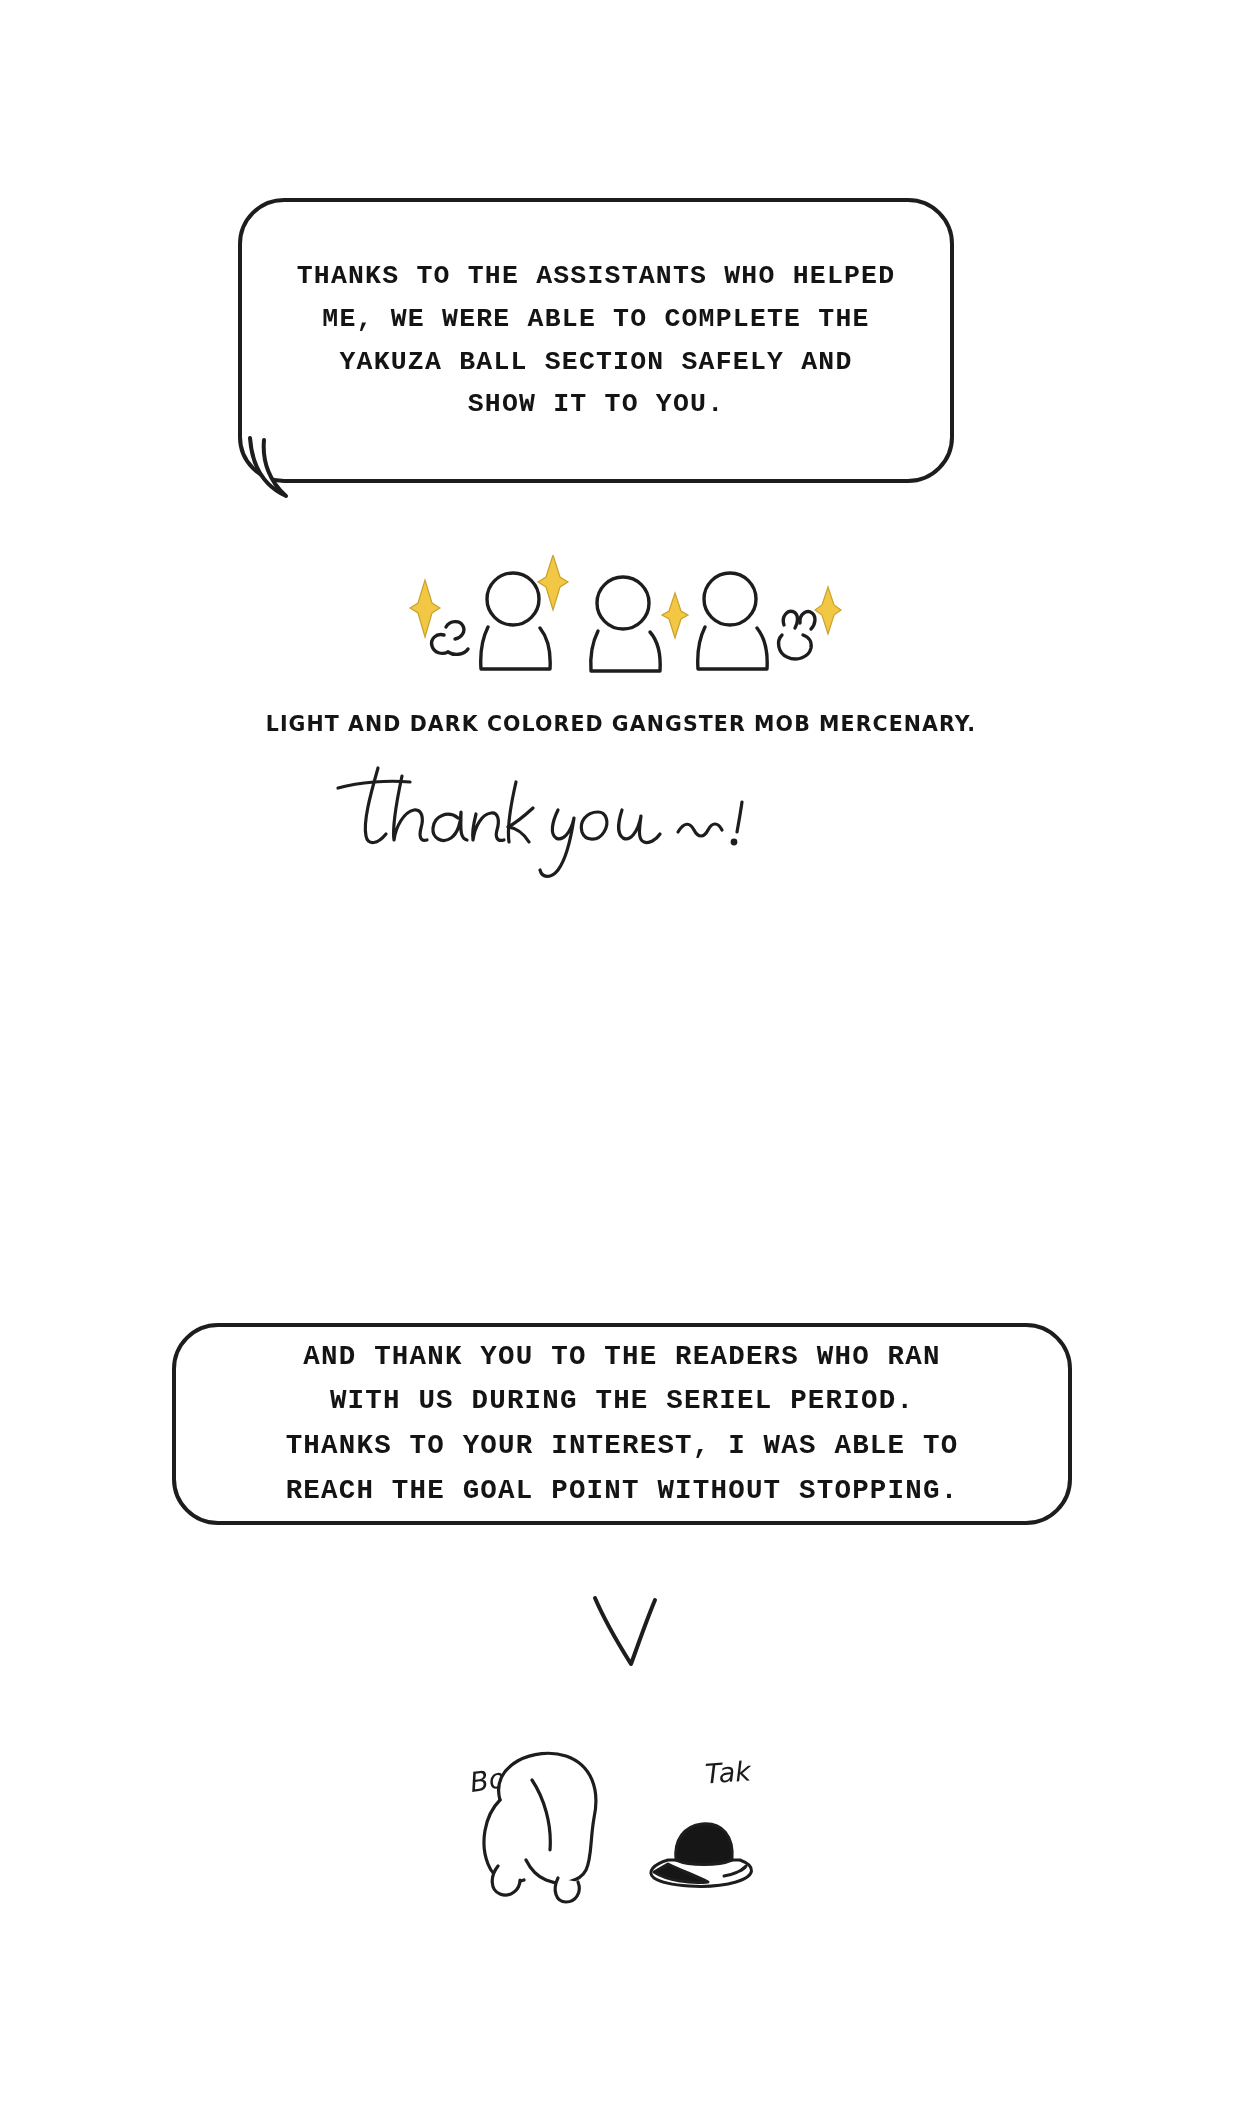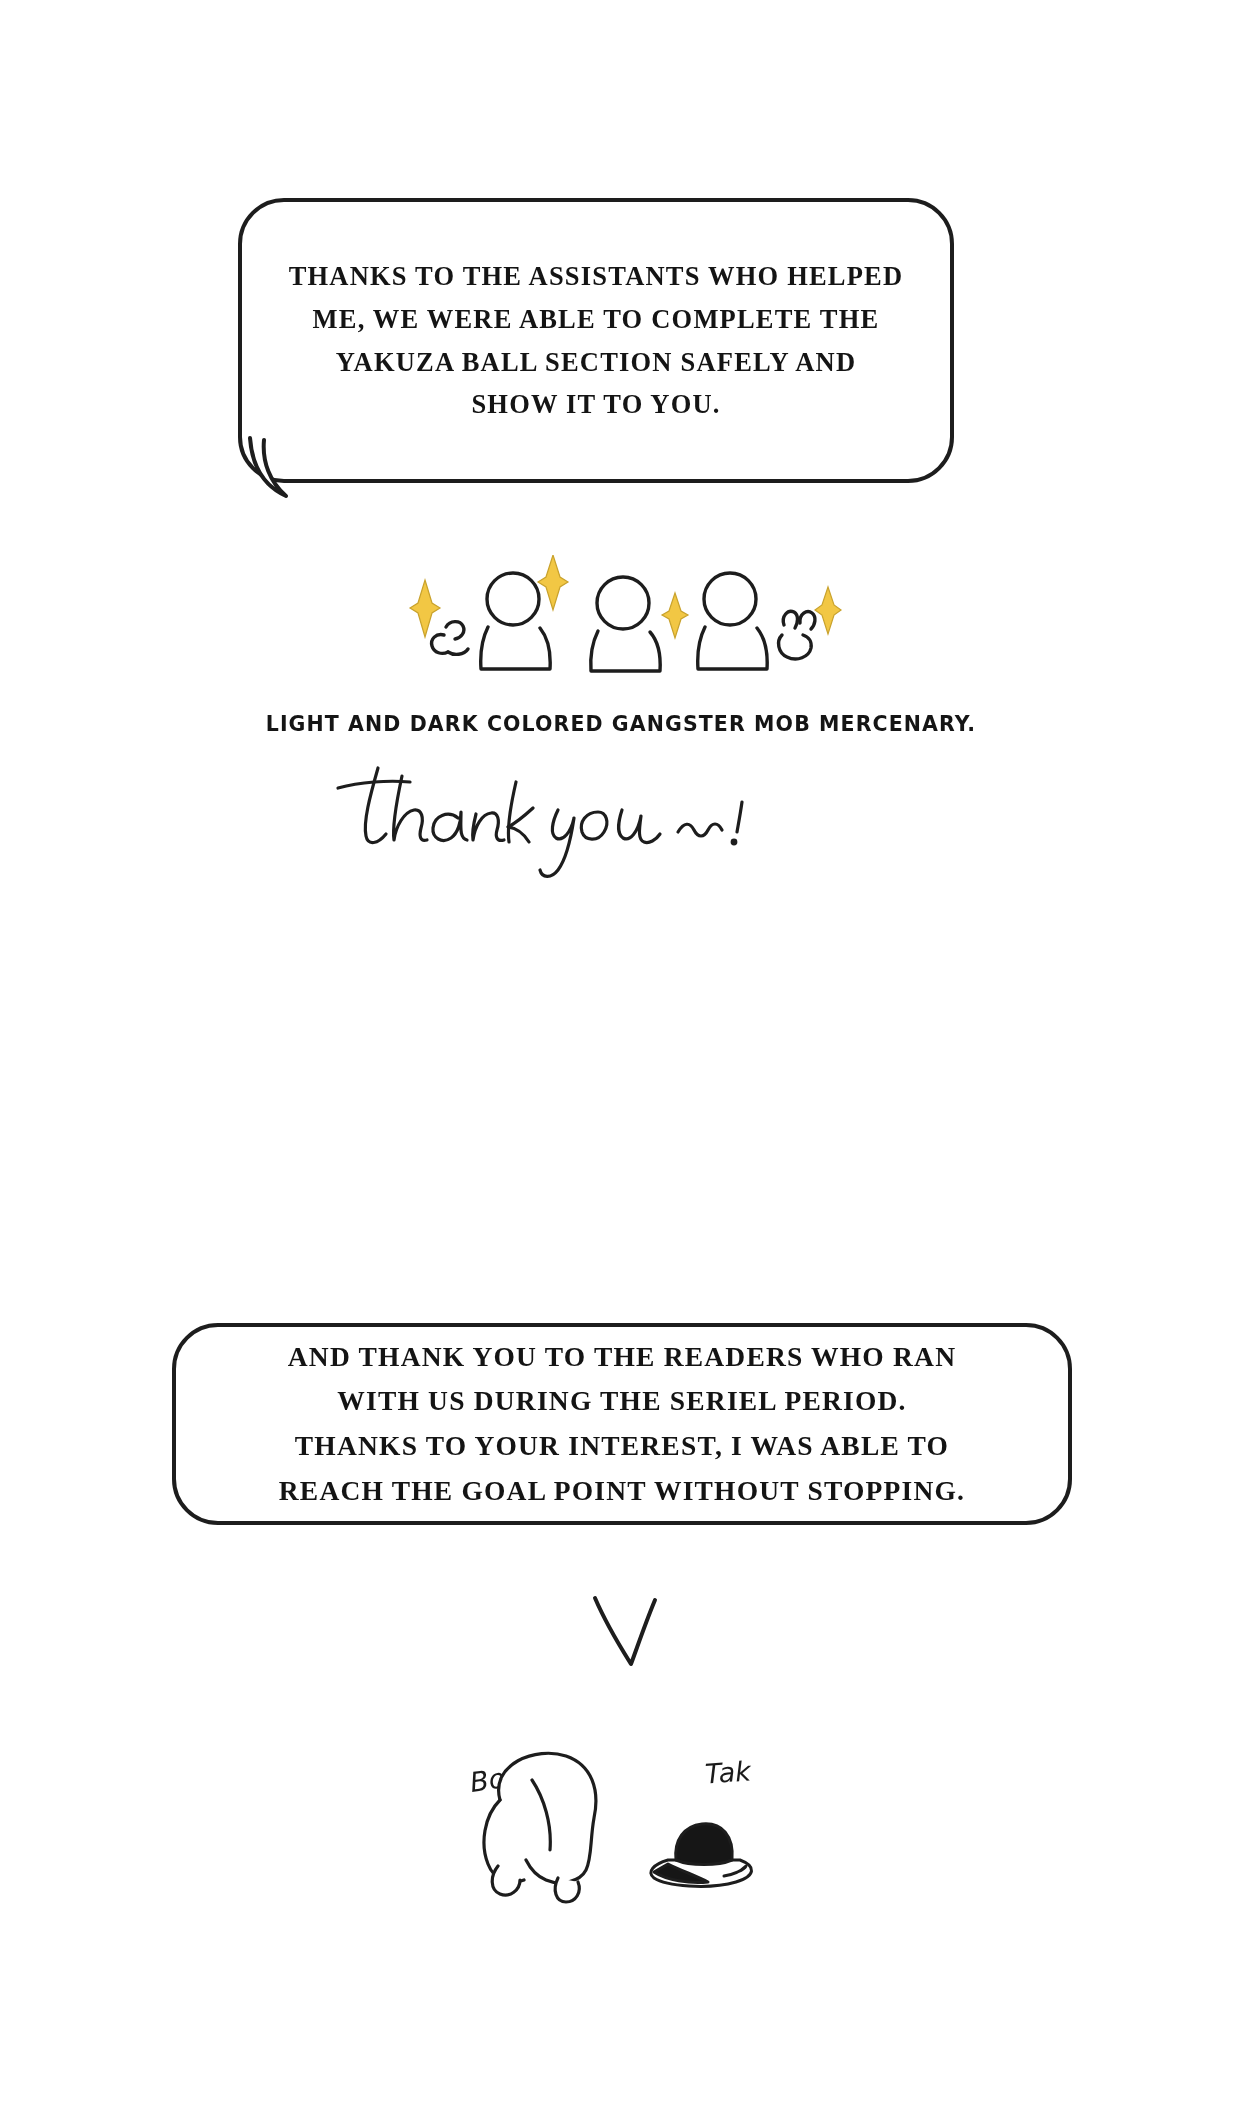--- a/index.html
+++ b/index.html
@@ -22,21 +22,21 @@
     box-sizing: border-box;
     border: 4px solid #1d1d1d;
     border-radius: 46px;
     background: #ffffff;
     display: flex;
     align-items: center;
     justify-content: center;
     text-align: center;
   }
   .bubble-text {
-    font-family: Liberation Serif, serif;
+    font-family: Liberation Mono, monospace;
     font-weight: 700;
     letter-spacing: 1.2px;
     line-height: 1.62;
     white-space: pre-line;
     text-transform: uppercase;
     color: #141414;
   }
 
   #bubble-top {
     left: 238px;

